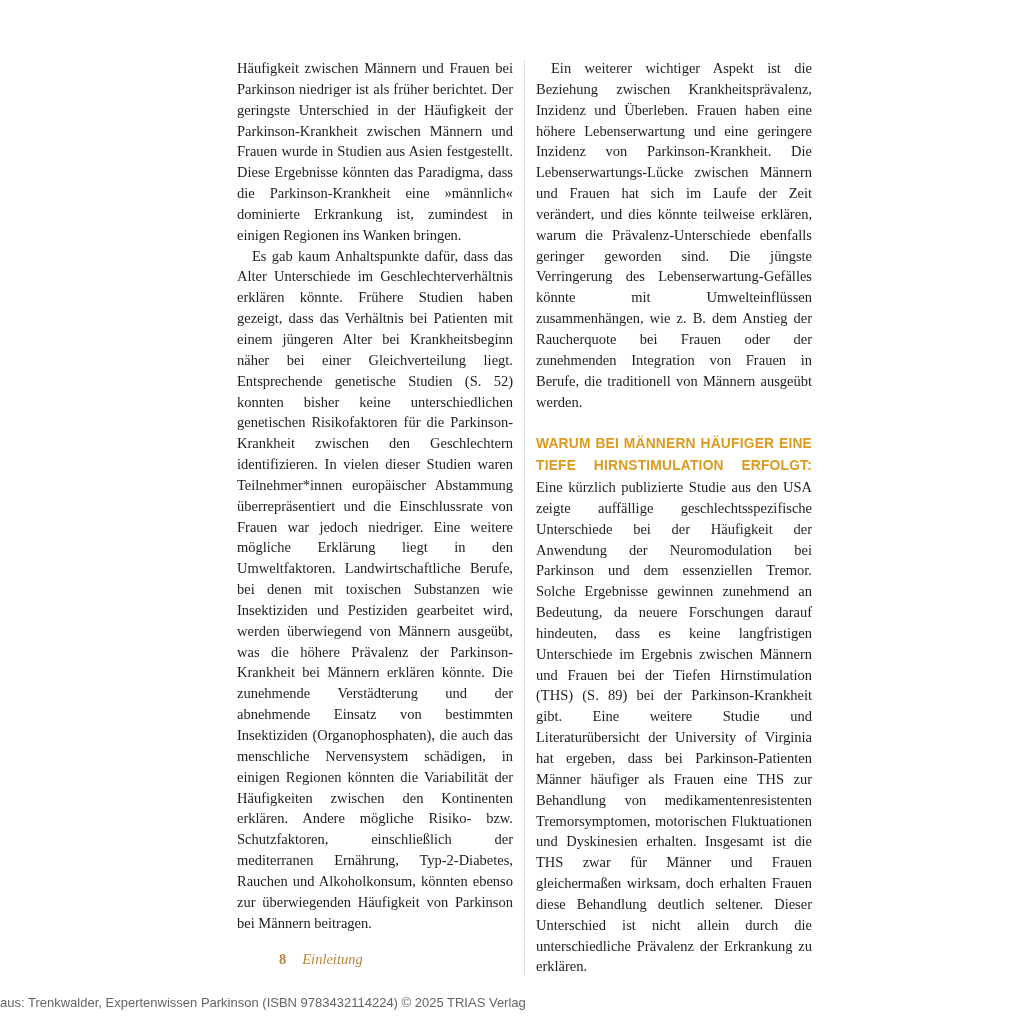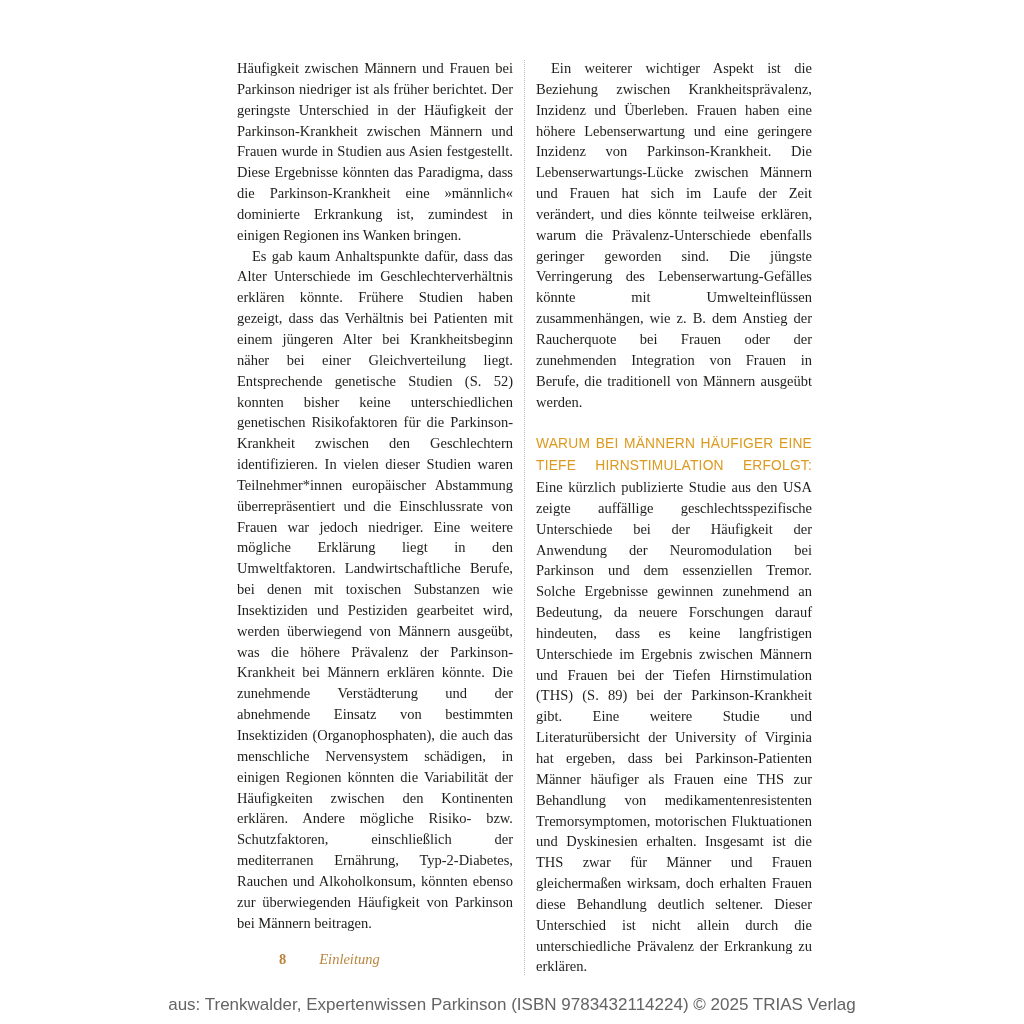--- a/index.html
+++ b/index.html
@@ -33,47 +33,46 @@
   .divider {
     width: 0;
     border-left: 1px dotted #b9b9b9;
     margin: 2px 11px 2px 11px;
   }
   .para { margin: 0; }
   .para.indent { text-indent: 15px; }
   .para.section { margin-top: 21px; }
   .section-heading {
     font-family: "Liberation Sans", sans-serif;
-    font-weight: normal;
+    font-weight: bold;
     font-size: 13.8px;
     color: #dc9a1f;
     letter-spacing: 0.2px;
   }
   .footer {
     position: absolute;
     top: 951px;
     left: 279px;
     font-size: 14.5px;
     color: #b9853f;
   }
   .footer .page-number {
     font-weight: bold;
   }
   .footer .chapter {
     font-style: italic;
-    margin-left: 33px;
+    margin-left: 16px;
   }
   .copyright {
     position: absolute;
     top: 995px;
     left: 0;
     width: 100%;
-    text-align: center;
     font-family: "Liberation Sans", sans-serif;
-    font-size: 17px;
+    font-size: 13px;
     color: #646464;
   }
 </style>
 </head>
 <body>
 
 <div class="page">
 
   <div class="content">
 

